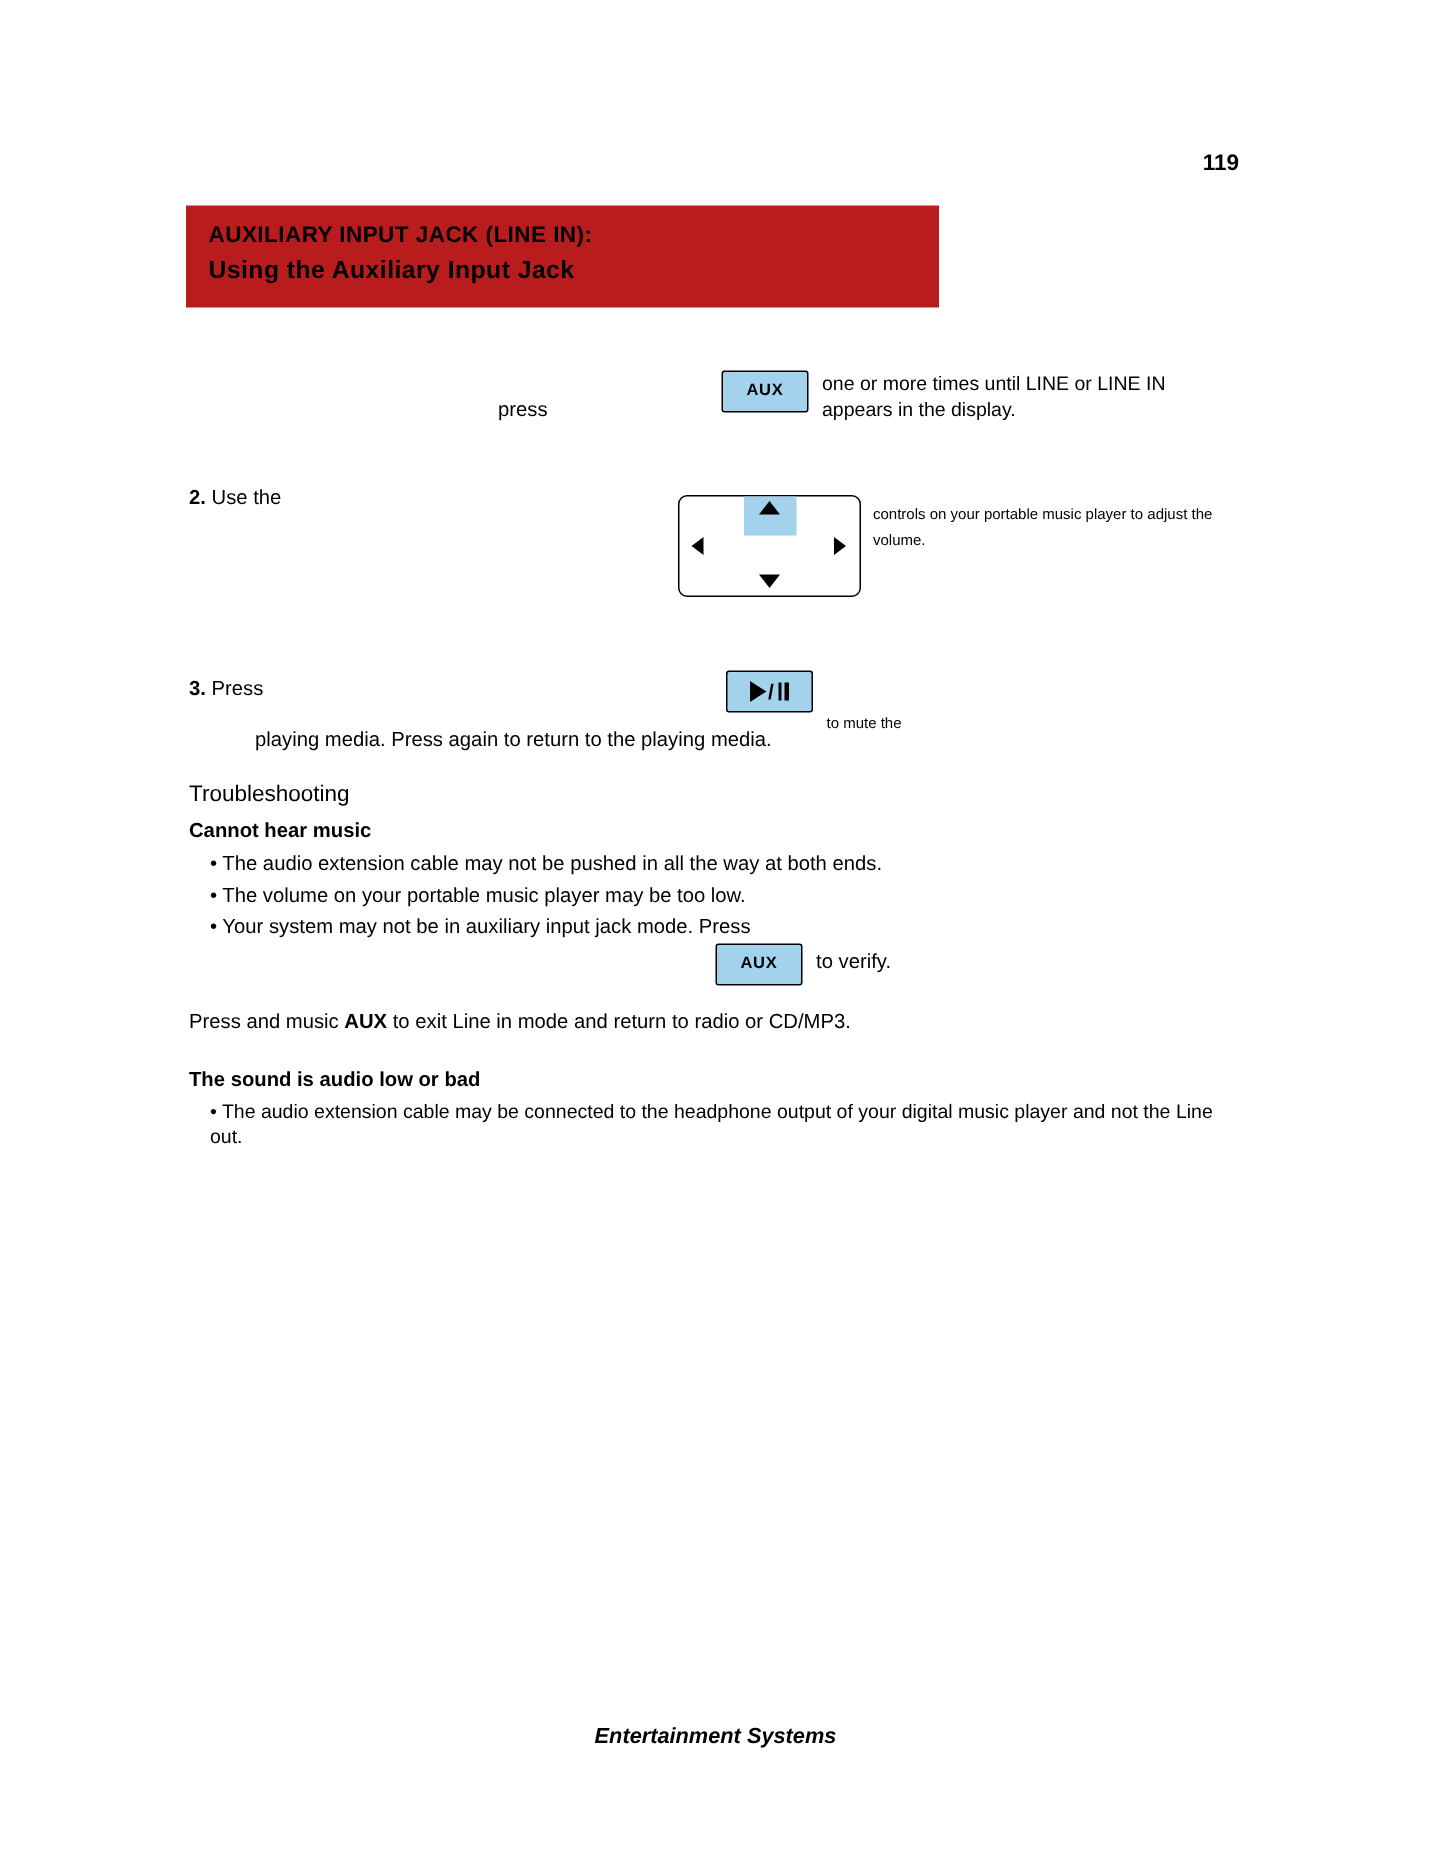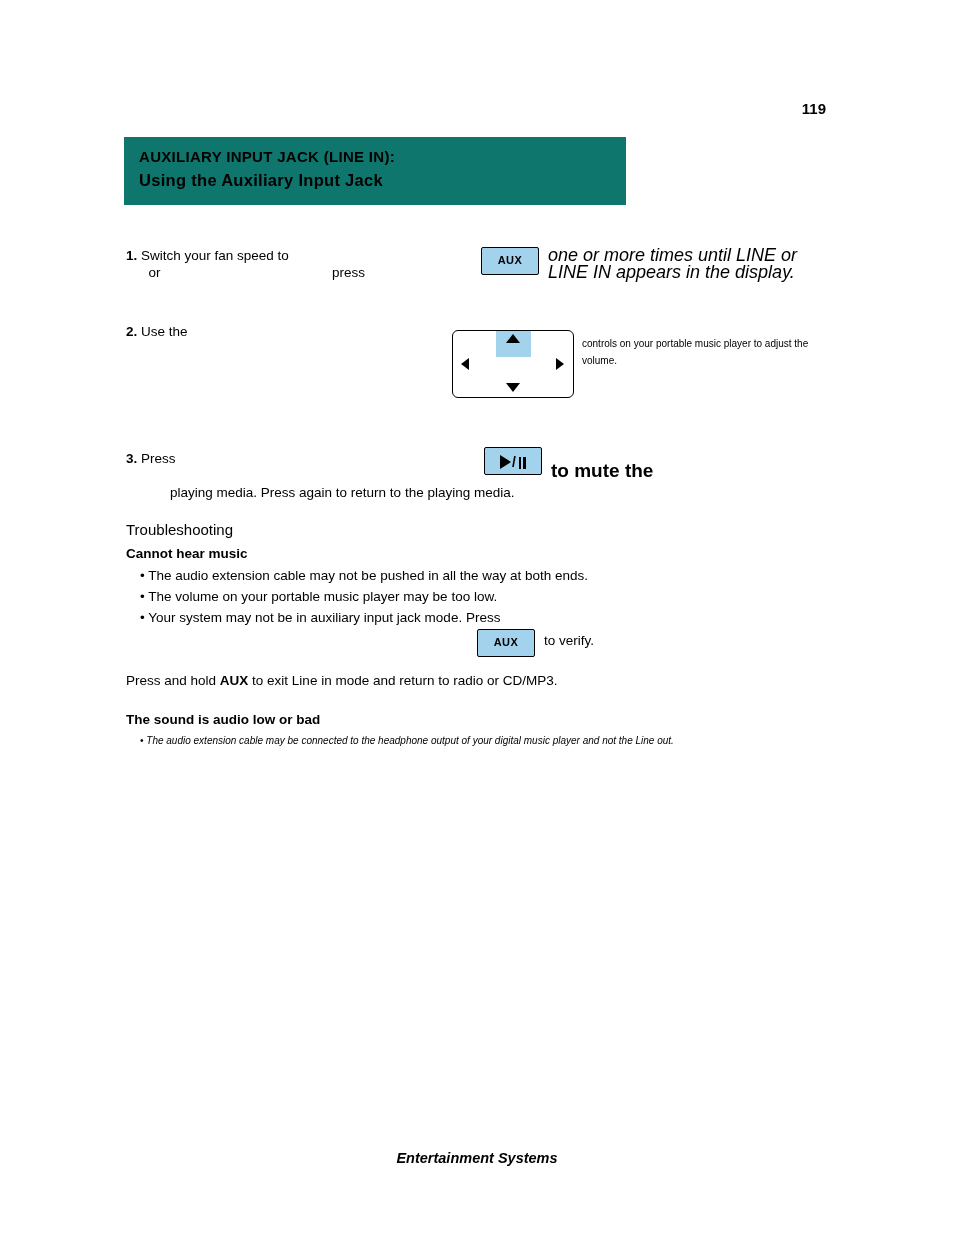--- a/index.html
+++ b/index.html
@@ -16,21 +16,21 @@
     position: relative;
     width: 954px;
     height: 1026px;
   }
   .grey-box {
     position: absolute;
     left: 124px;
     top: 137px;
     width: 502px;
     height: 68px;
-    background: #0f766e;
+    background: #b91c1c;
     padding: 0 0 0 0;
   }
   .grey-box .title {
     position: absolute;
     left: 15px;
     top: 11px;
     font-size: 15px;
     font-weight: bold;
     letter-spacing: 0.3px;
   }
@@ -186,34 +186,27 @@
 
 <div class="page">
 
   <div class="page-number">119</div>
 
   <div class="grey-box">
     <div class="title">AUXILIARY INPUT JACK (LINE IN):</div>
     <div class="subtitle">Using the Auxiliary Input Jack</div>
   </div>
 
-  <div class="left-col" style="top:247px;">
-    <span class="step-num">1.</span>
-    <span>Switch your fan speed to </span>
-    <br>
-    &nbsp;&nbsp;&nbsp;&nbsp;&nbsp;
-    <span>or</span>
-  </div>
   <div class="mid-col" style="top:264px;">
     <span>press</span>
   </div>
   <div style="position:absolute; left:481px; top:247px;">
     <span class="btn-blue-small">AUX</span>
   </div>
-  <div style="position:absolute; left:548px; top:247px; width:260px; font-size:18px; line-height:17px;font-style:italic;">one or more times until LINE or LINE IN appears in the display.</div>
+  <div style="position:absolute; left:548px; top:247px; width:260px; font-size:13px; line-height:17px;">one or more times until LINE or LINE IN appears in the display.</div>
 
   <div class="left-col" style="top:323px;">
     <span class="step-num">2.</span>
     <span>Use the</span>
   </div>
 
   <div class="dpad-box">
     <div class="dpad-up"></div>
 
     <div class="tri-up" style="left:53px; top:3px;"></div>
@@ -234,21 +227,21 @@
   </div>
 
   <div style="position:absolute; left:484px; top:447px;">
     <span class="btn-icon">
       <span class="play-glyph">
         <span class="play-tri"></span><span class="slash">/</span><span class="pause-bars"><span></span><span></span></span>
       </span>
     </span>
   </div>
 
-  <div style="position:absolute; left:551px; top:462px; width:275px; font-size:19px; line-height:17px;font-weight:bold;">to mute the</div>
+  <div style="position:absolute; left:551px; top:474px; width:275px; font-size:10px; line-height:17px;">to mute the</div>
   <div style="position:absolute; left:126px; top:484px; width:700px; font-size:13.5px; line-height:17px;margin-left:44px;">playing media. Press again to return to the playing media.</div>
 
   <div style="position:absolute; left:126px; top:521px; font-size:15px; font-weight:normal;">Troubleshooting</div>
 
   <div style="position:absolute; left:126px; top:546px; font-size:13.5px; font-weight:bold;text-align:center;">Cannot hear music</div>
 
   <div style="position:absolute; left:140px; top:567px; width:686px; font-size:13.5px; line-height:17px;">
     • <span>The audio extension cable may not be pushed in all the way at both ends.</span>
   </div>
   <div style="position:absolute; left:140px; top:588px; width:686px; font-size:13.5px; line-height:17px;">
@@ -257,26 +250,26 @@
   <div style="position:absolute; left:140px; top:609px; width:686px; font-size:13.5px; line-height:17px;">
     • <span>Your system may not be in auxiliary input jack mode. Press</span>
   </div>
 
   <div class="aux2-wrap">
     <span class="btn-blue-small">AUX</span>
   </div>
   <div style="position:absolute; left:544px; top:633px; font-size:13.5px;">to verify.</div>
 
   <div style="position:absolute; left:126px; top:672px; width:700px; font-size:13.5px; line-height:17px;">
-    <span>Press and hold </span>
+    <span>Press and music </span>
     <span style="font-weight:bold;">AUX</span>
     <span> </span>
     <span>to exit Line in mode and return to radio or CD/MP3.</span>
   </div>
 
   <div style="position:absolute; left:126px; top:712px; font-size:13.5px; font-weight:bold;">The sound is audio low or bad</div>
-  <div style="position:absolute; left:140px; top:732px; width:686px; font-size:10px; line-height:17px;font-style:italic;">
+  <div style="position:absolute; left:140px; top:732px; width:686px; font-size:13px; line-height:17px;">
     • <span>The audio extension cable may be connected to the headphone output of your digital music player and not the Line out.</span>
   </div>
 
   <div style="position:absolute; left:0; width:954px; top:1150px; text-align:center; font-size:14.5px; font-style:italic; font-weight:bold;">Entertainment Systems</div>
 
 </div>
 
 </body></html>

